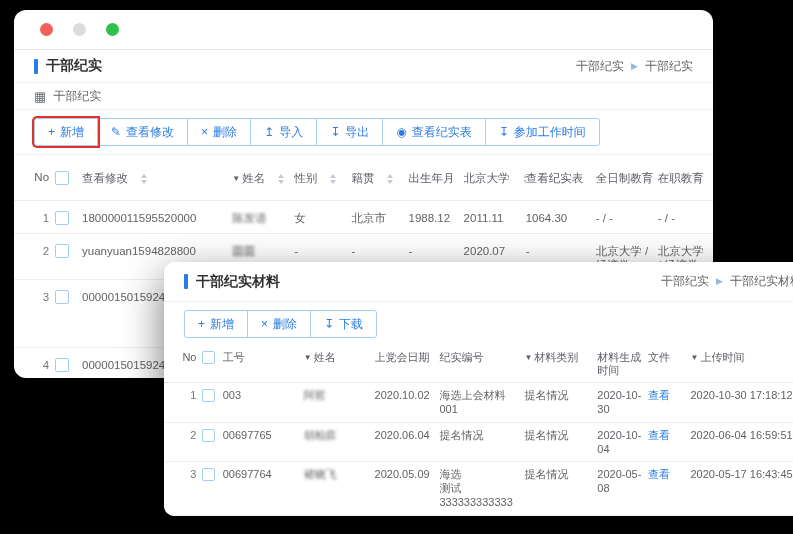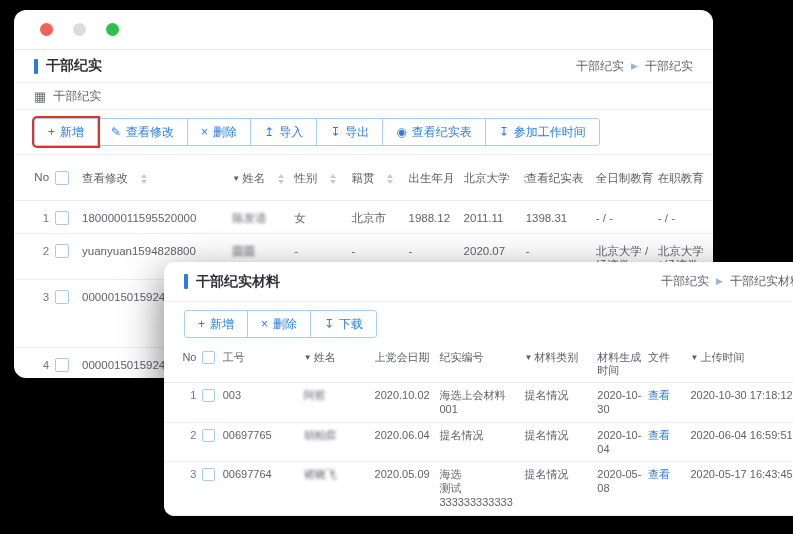--- a/index.html
+++ b/index.html
@@ -190,21 +190,21 @@
           <td class="cell-pad num">1</td>
           <td>
             <div class="cb"></div>
           </td>
           <td>180000011595520000</td>
           <td class="redact">陈发语</td>
           <td>女</td>
           <td>北京市</td>
           <td>1988.12</td>
           <td>2011.11</td>
-          <td>1398.31</td>
+          <td>1064.30</td>
           <td>- / -</td>
           <td>- / -</td>
         </tr>
 
         <tr>
           <td class="cell-pad num">2</td>
           <td>
             <div class="cb"></div>
           </td>
           <td>yuanyuan1594828800</td>

